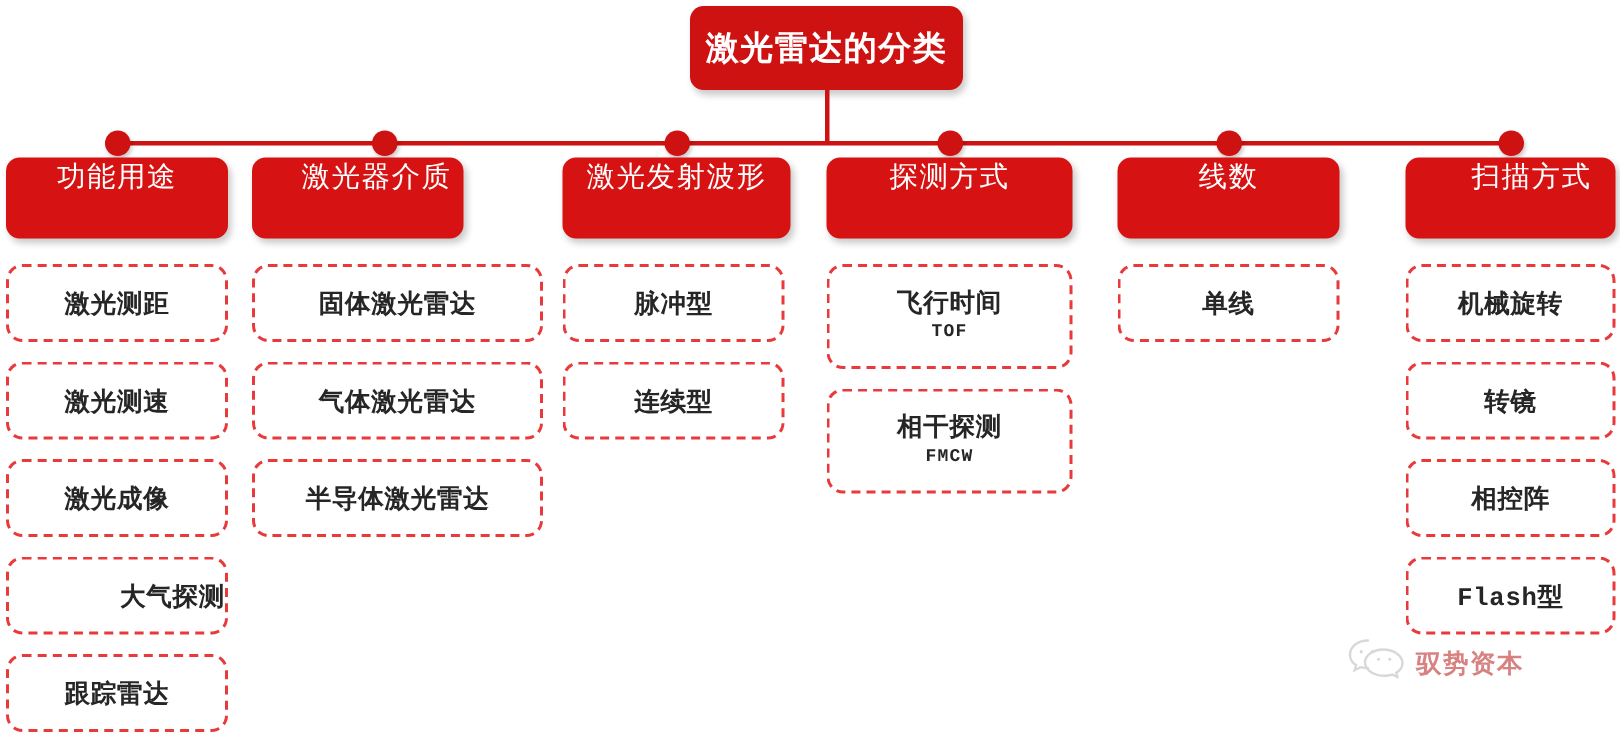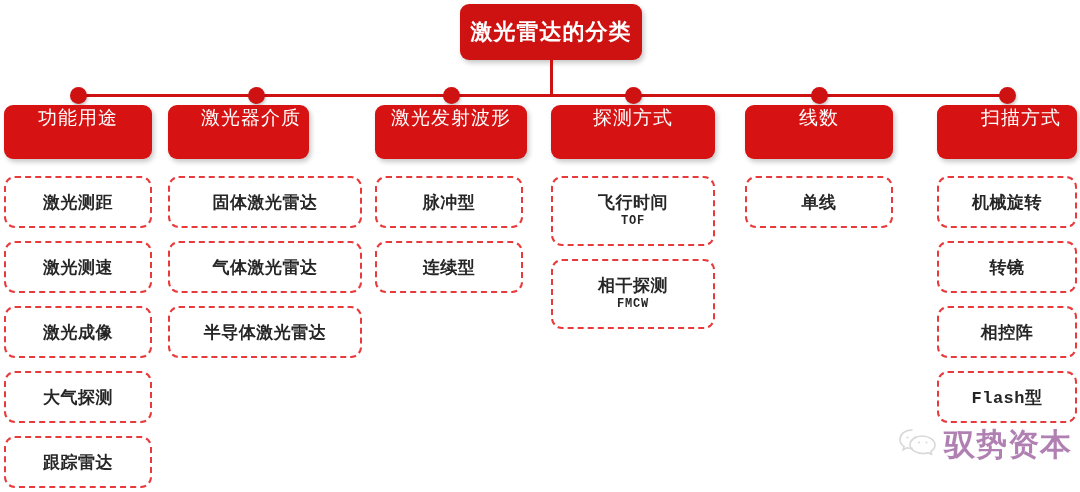--- a/index.html
+++ b/index.html
@@ -118,23 +118,23 @@
     position: absolute;
     left: 898px;
     top: 424px;
     display: flex;
     align-items: center;
     gap: 6px;
     opacity: 0.55;
     pointer-events: none;
   }
   .watermark-text {
-    font-size: 31px;
-    font-weight: bold;
-    color: #701a75;
+    font-size: 17px;
+    font-weight: bold;
+    color: #b91c1c;
     letter-spacing: 1px;
     white-space: nowrap;
   }
 </style>
 </head>
 <body>
 
 <div id="canvas">
 
   <div class="root-node">
@@ -160,21 +160,21 @@
         <div class="col-items">
           <div class="leaf-box" style="width: 148px;">
             <span>激光测距</span>
           </div>
           <div class="leaf-box" style="width: 148px;">
             <span>激光测速</span>
           </div>
           <div class="leaf-box" style="width: 148px;">
             <span>激光成像</span>
           </div>
-          <div class="leaf-box" style="width: 148px;">
+          <div class="leaf-box" style="width: 148px; align-items: flex-end;">
             <span>大气探测</span>
           </div>
           <div class="leaf-box" style="width: 148px;">
             <span>跟踪雷达</span>
           </div>
         </div>
       </div>
       <div class="column" style="left: 168px; width: 194px;">
         <div class="col-header" style="width: 141px; padding-left: 25px;">
           <span>激光器介质</span>

